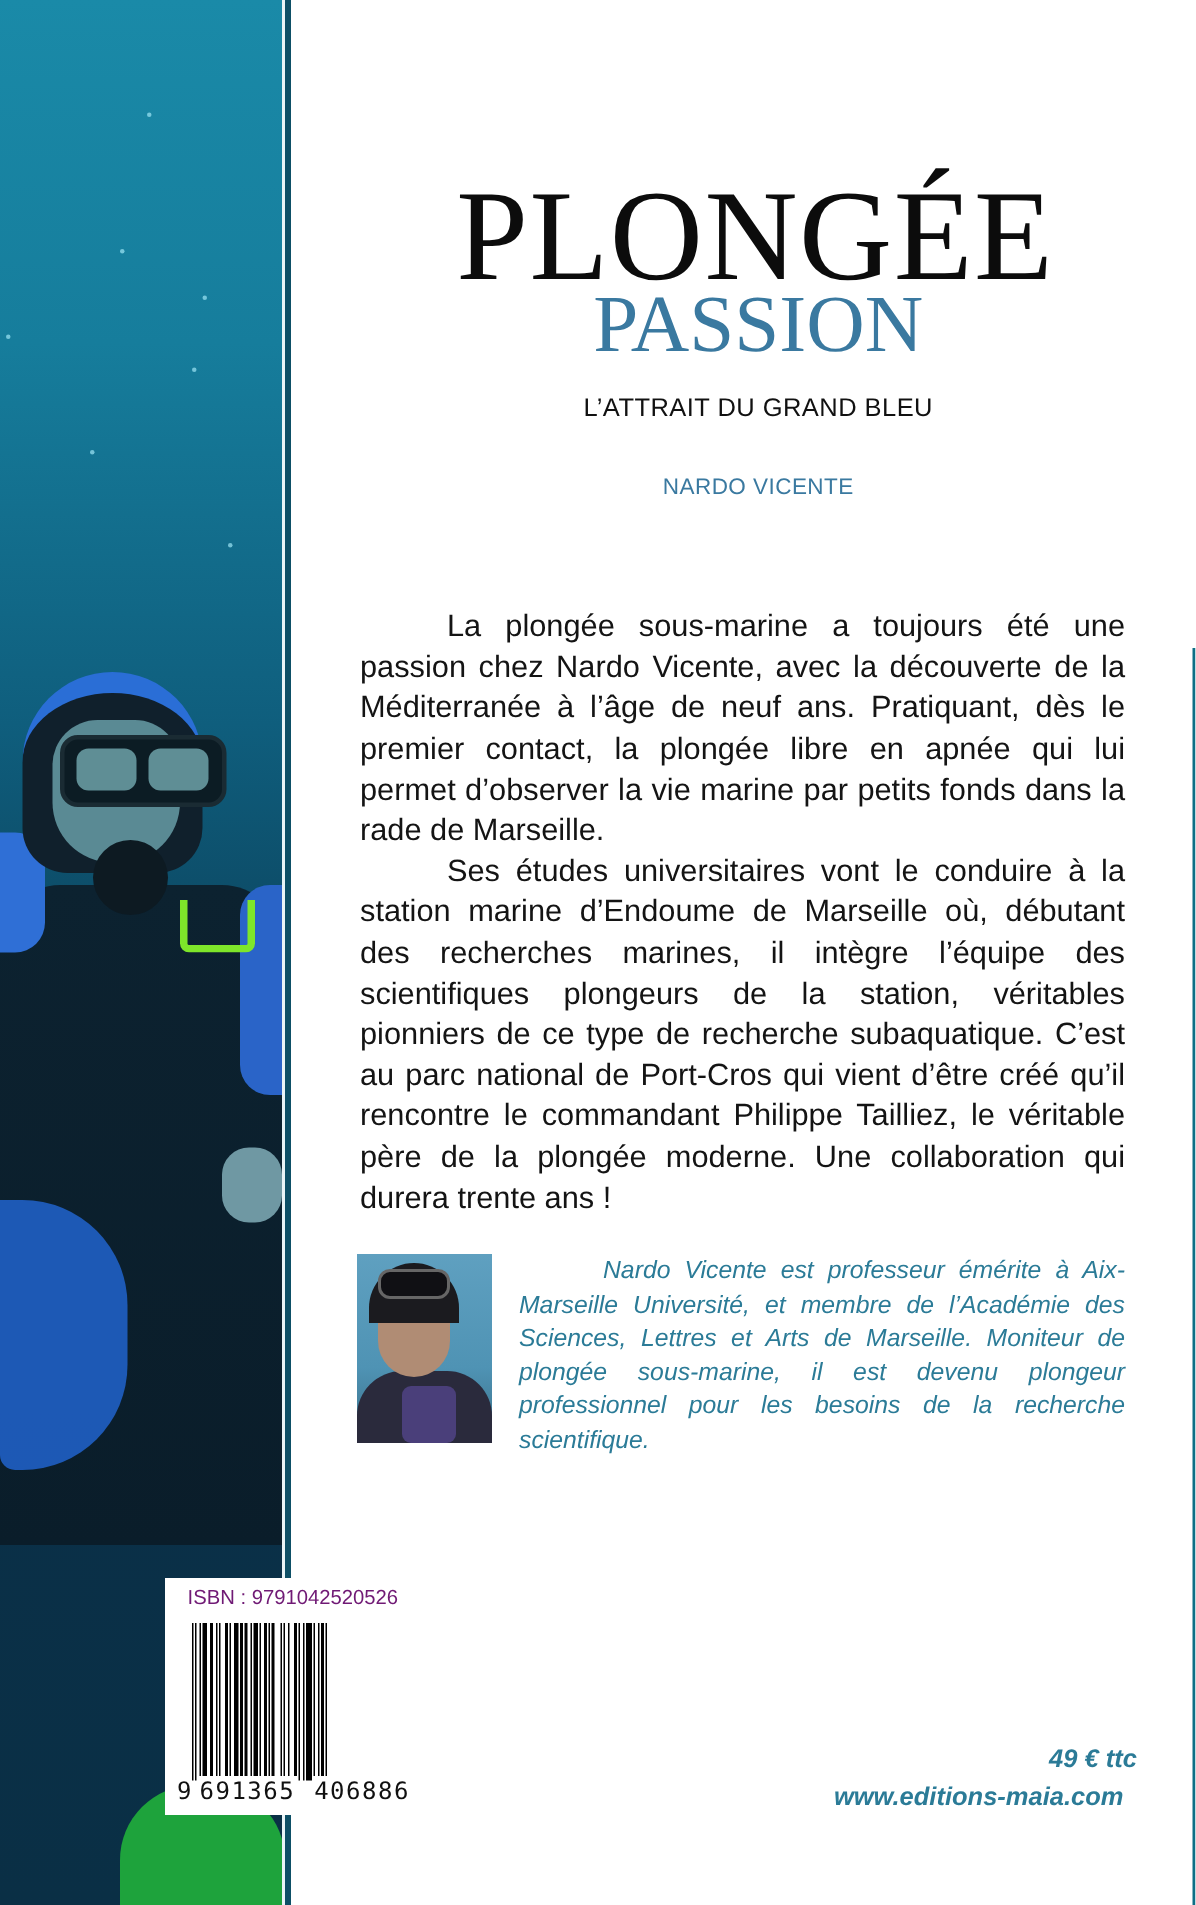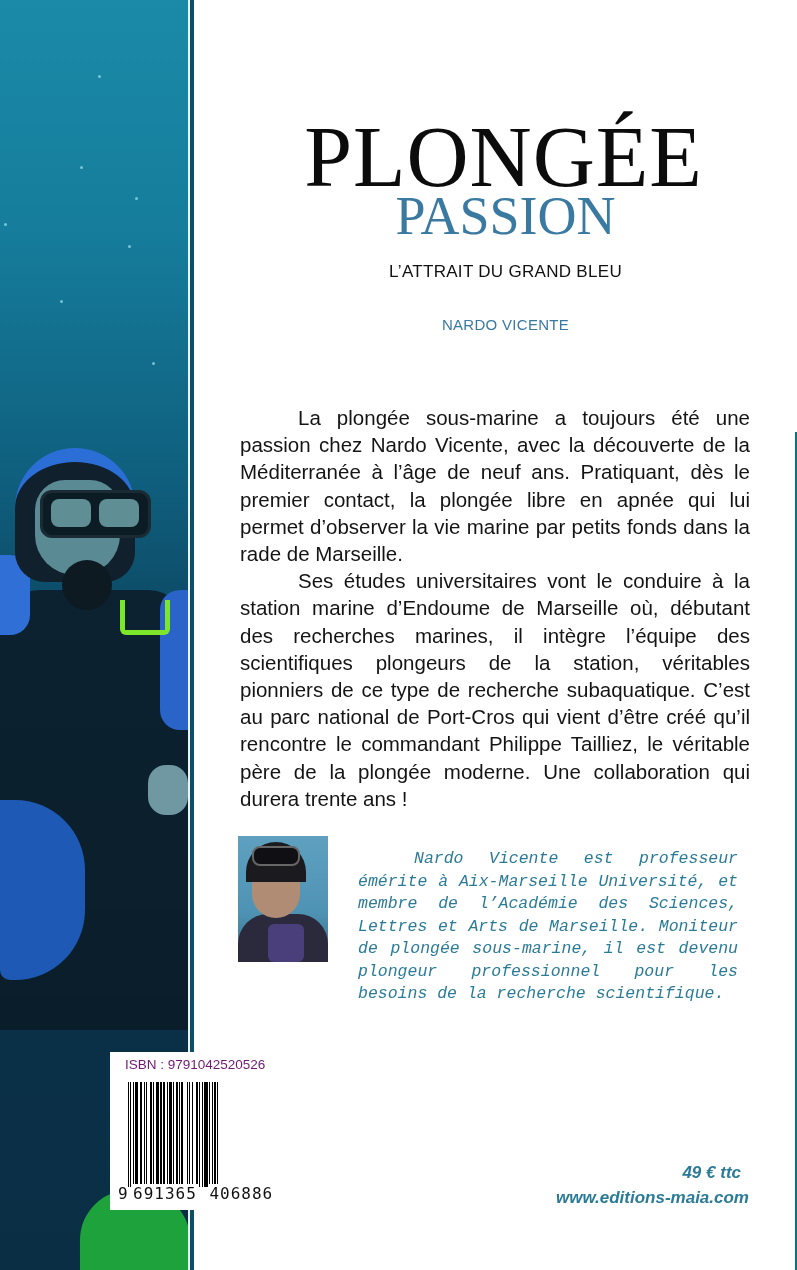--- a/index.html
+++ b/index.html
@@ -84,38 +84,38 @@
   }
   .bio-photo .face { position: absolute; left: 14px; top: 20px; width: 48px; height: 62px; border-radius: 22px 22px 26px 26px; background: #b08c74; }
   .bio-photo .hood { position: absolute; left: 8px; top: 6px; width: 60px; height: 40px; border-radius: 30px 30px 0 0; background: #1b1b1f; }
   .bio-photo .goggles { position: absolute; left: 14px; top: 10px; width: 44px; height: 16px; border-radius: 8px; background: #101014; border: 2px solid #666; }
   .bio-photo .suit { position: absolute; left: 0; top: 78px; width: 90px; height: 48px; background: #2a2a3c; border-radius: 30px 30px 0 0; }
   .bio-photo .suit-patch { position: absolute; left: 30px; top: 88px; width: 36px; height: 38px; background: #4a3f7a; border-radius: 6px; }
   .bio-text {
     position: absolute; left: 346px; top: 836px; width: 404px;
     font-size: 16.5px; line-height: 22.5px; color: #2b7b97; font-style: italic; text-align: justify;
   }
-  .bio-text p { margin: 12px; text-indent: 56px; font-family: Liberation Mono, monospace; }
+  .bio-text p { margin: 0; text-indent: 56px; }
 
   
   .isbn-box { position: absolute; left: 110px; top: 1052px; width: 173px; height: 158px; background: #ffffff; }
   .isbn-label { position: absolute; left: 15px; top: 5px; font-size: 13.5px; color: #701a75; }
   .barcode { position: absolute; left: 18px; top: 30px; width: 150px; height: 105px; display: flex; align-items: stretch; }
   .barcode span { display: block; background: #000; height: 100%; }
   .barcode .gap { background: transparent; }
   .barcode-digits {
     position: absolute; left: 8px; top: 132px; width: 165px; font-family: "DejaVu Sans Mono", monospace;
     font-size: 16px; color: #111; letter-spacing: 1px; background: transparent;
   }
   .barcode-digits .first { display: inline-block; width: 14px; }
   .barcode-digits .grp { display: inline-block; background: #fff; padding: 0 1px; }
 
   
   .price {
-    position: absolute; right: 56px; top: 1163px; font-size: 17px; font-weight: bold; font-style: italic; color: #2b7b97;
+    position: absolute; right: 39px; top: 1163px; font-size: 17px; font-weight: bold; font-style: italic; color: #2b7b97;
   }
   .website {
     position: absolute; right: 48px; top: 1188px; font-size: 17px; font-weight: bold; font-style: italic; color: #2b7b97;
   }
 </style>
 </head>
 <body>
 
 <div class="photo-strip">
   <span class="speck" style="left:80px;top:166px"></span>

